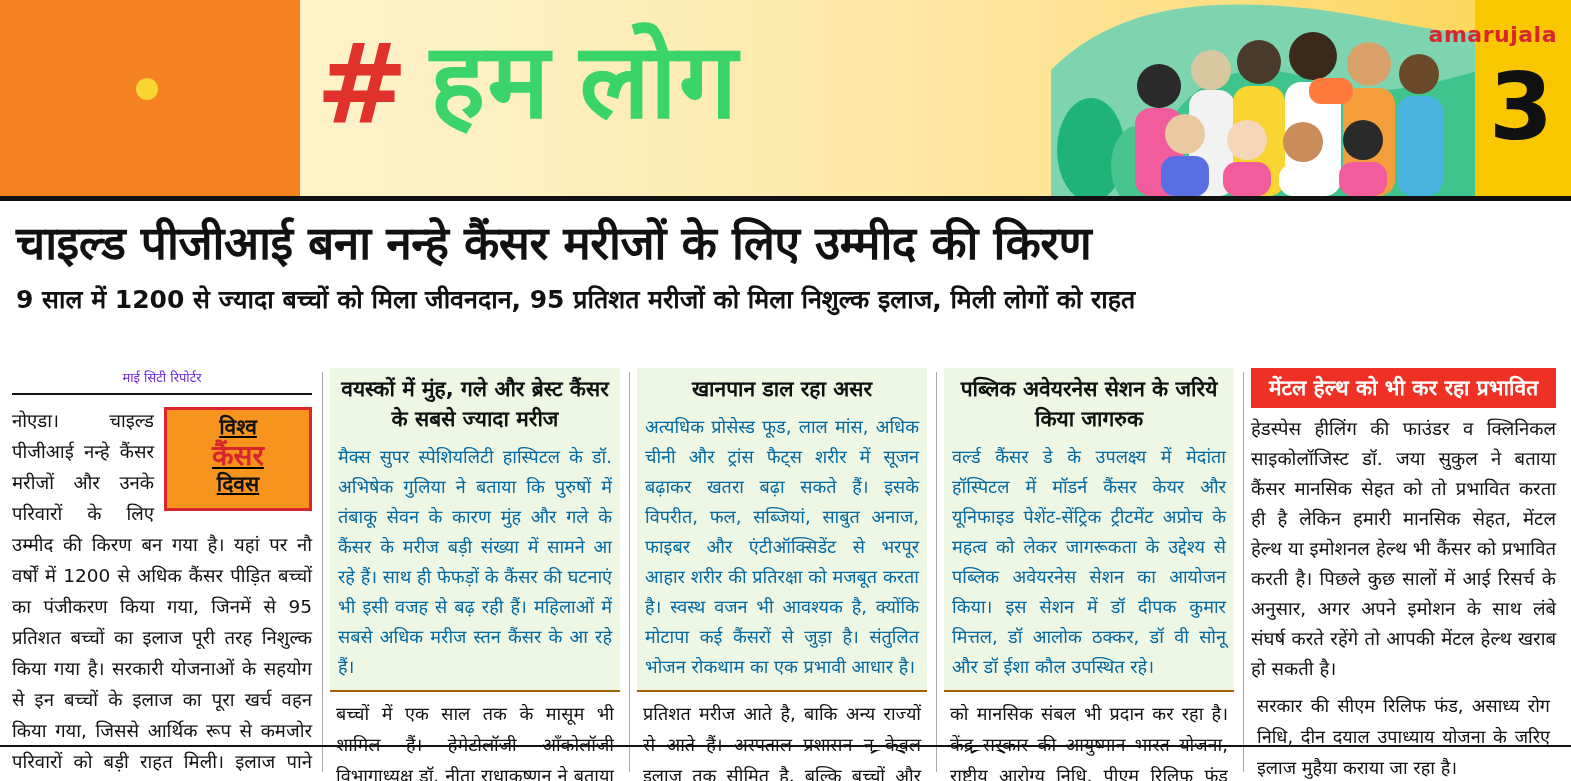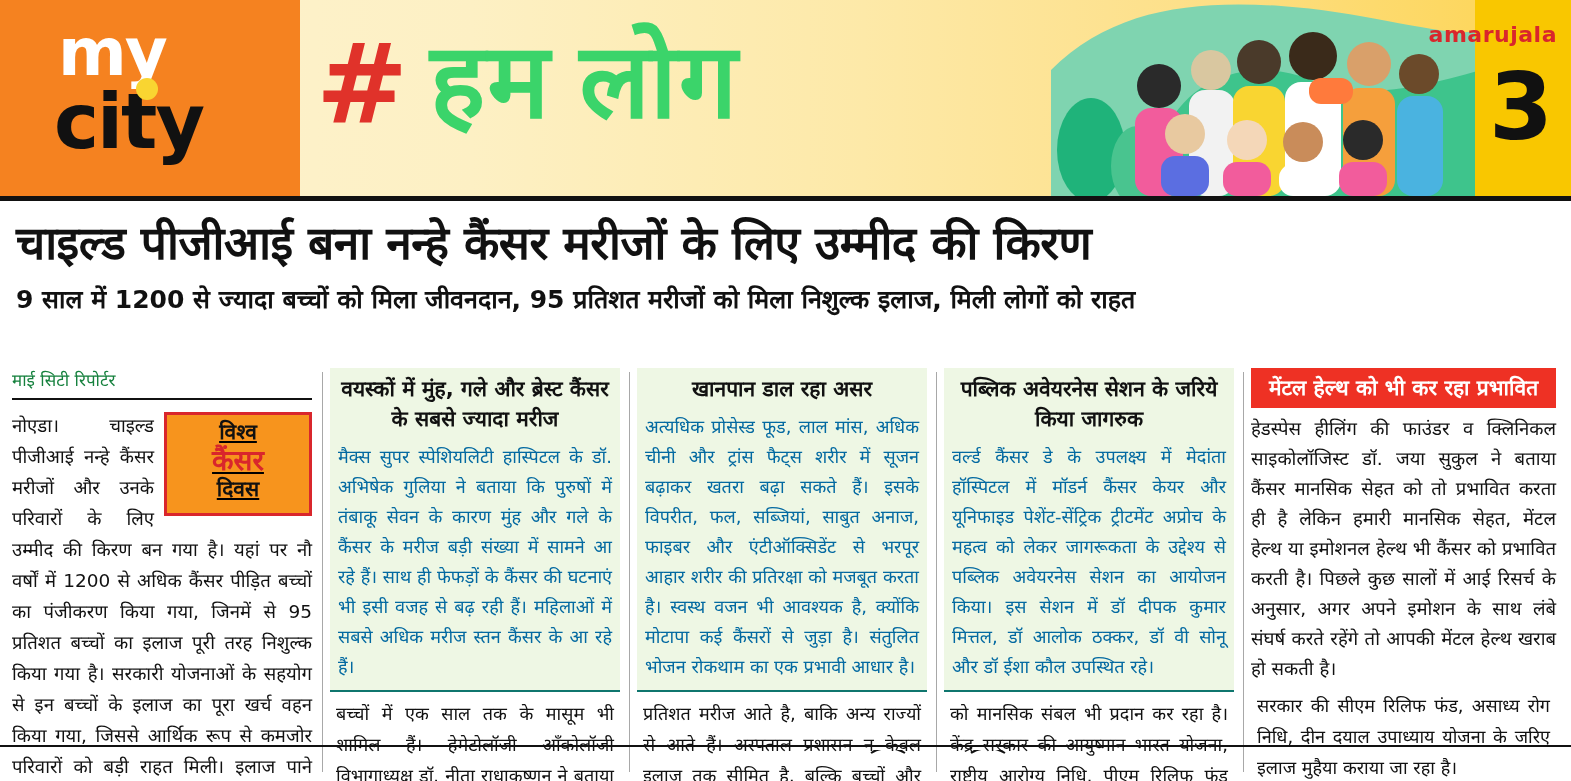--- a/index.html
+++ b/index.html
@@ -150,23 +150,24 @@
     top: 4px;
     width: 1px;
     height: 400px;
     background: #a8a8a8;
   }
 
   
   .col1 { left: 12px; width: 300px; }
   .byline {
     font-family: "DejaVu Sans", sans-serif;
-    font-size: 17px;
-    color: #15803d;
+    font-size: 13px;
+    color: #6d28d9;
     padding-bottom: 4px;
+    text-align: center;
   }
   .byline-rule {
     width: 300px; height: 2px; background: #111; margin: 3px 0 10px 0;
   }
   .col1-text {
     font-family: "DejaVu Sans", sans-serif;
     font-size: 18.5px;
     line-height: 31px;
     color: #111;
     text-align: justify;
@@ -210,21 +211,21 @@
   .boxbody {
     font-family: "DejaVu Sans", sans-serif;
     font-size: 18px;
     line-height: 30px;
     color: #0369a1;
     text-align: justify;
     padding: 4px 8px 8px 8px;
   }
   .tintbox {
     background: #eef7e4;
-    border-bottom: 2px solid #0f766e;
+    border-bottom: 2px solid #a16207;
   }
   .tail {
     font-family: "DejaVu Sans", sans-serif;
     font-size: 18px;
     line-height: 31px;
     color: #111;
     text-align: justify;
     padding: 6px 6px 0 6px;
   }
 
@@ -271,24 +272,20 @@
     color: #111;
     top: -12px;
   }
 </style>
 </head>
 <body>
 
 <div class="masthead">
   <div class="mast-left-block"></div>
 
-  <div class="mast-logo">
-    <span>my</span>
-    <span class="city">city</span>
-  </div>
   <div class="mast-dot"></div>
 
   <div class="mast-hash">#</div>
   <div class="mast-hindi">हम लोग</div>
 
   <div class="mast-illus">
     <svg width="430" height="196" viewBox="0 0 430 196" xmlns="http://www.w3.org/2000/svg">
       <path d="M0 70 C60 10 140 0 230 6 C320 12 400 40 430 30 L430 196 L0 196 Z" fill="#7fd4b0"></path>
       <path d="M120 120 C150 70 210 60 260 80 C310 100 360 90 430 70 L430 196 L120 196 Z" fill="#3ec48c"></path>
       <ellipse cx="40" cy="150" rx="34" ry="52" fill="#1fb37a"></ellipse>

